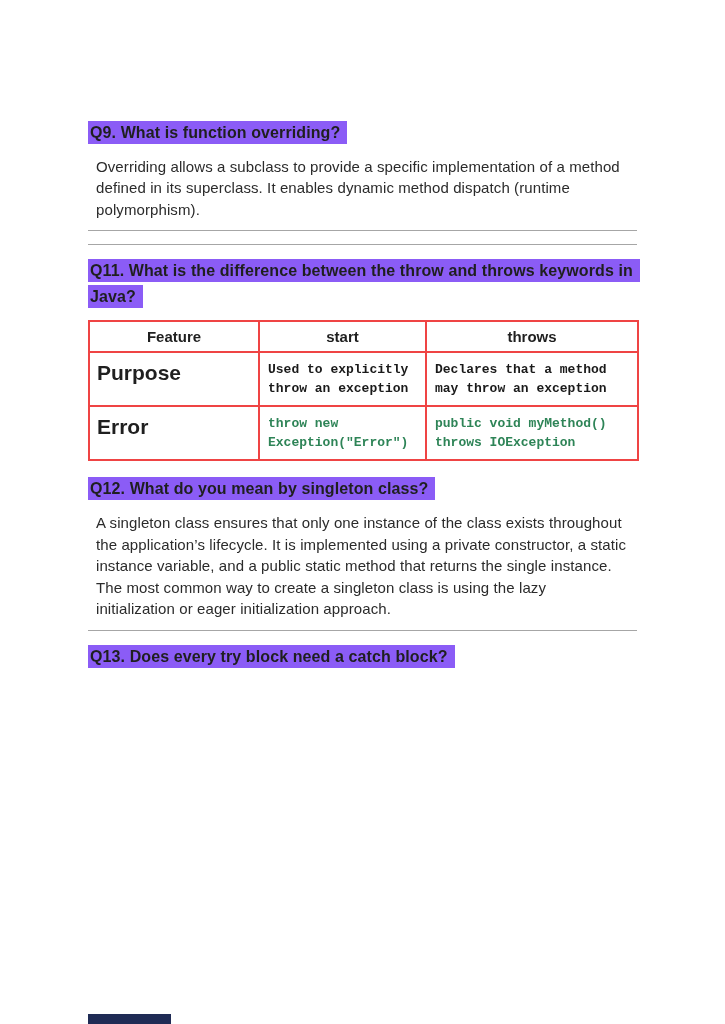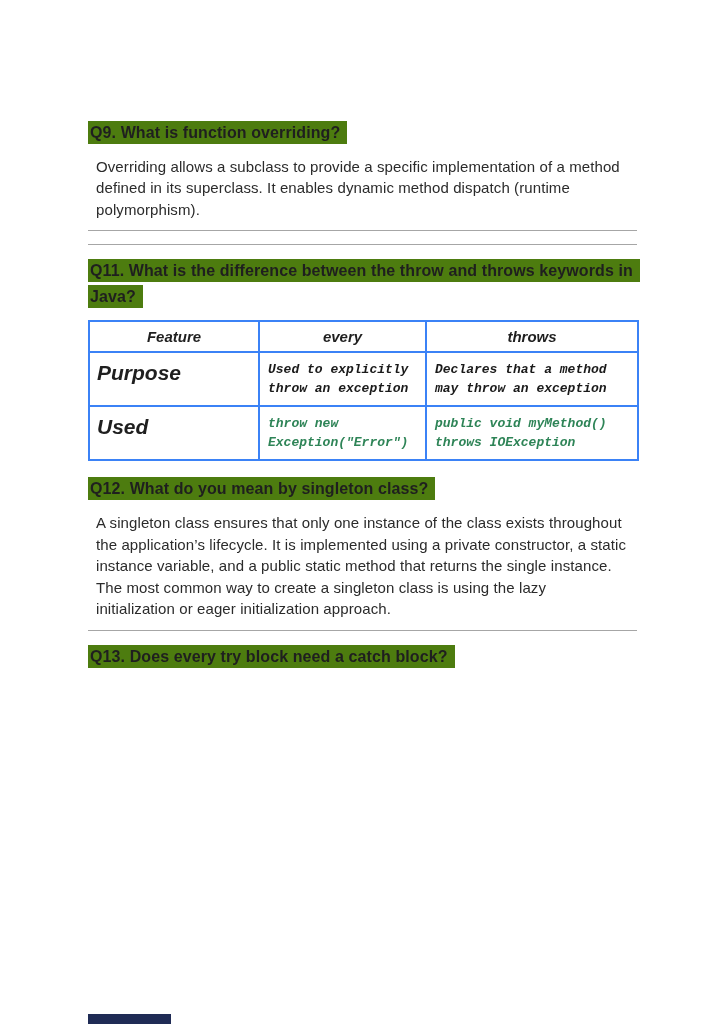--- a/index.html
+++ b/index.html
@@ -21,21 +21,21 @@
   }
   h2.q-title {
     font-size: 16px;
     font-weight: 700;
     line-height: 1.62;
     letter-spacing: 0.1px;
     color: #1f1f1f;
     margin: 0 0 10px 0;
   }
   h2.q-title mark {
-    background: #4d7c0f;
+    background: #8b5cf6;
     color: #1f1f1f;
     padding: 3px 7px 3px 2px;
     -webkit-box-decoration-break: clone;
     box-decoration-break: clone;
   }
   p.body-text {
     font-size: 15px;
     line-height: 21.5px;
     letter-spacing: 0.1px;
     color: #2b2b2b;
@@ -48,24 +48,23 @@
     width: 100%;
   }
   table.cmp-table {
     border-collapse: collapse;
     table-layout: fixed;
     width: 549px;
     margin: 7px 0 15px 0;
   }
   table.cmp-table th,
   table.cmp-table td {
-    border: 2px solid #3b82f6;
+    border: 2px solid #ef4444;
     vertical-align: top;
     text-align: left;
-    font-style: italic;
   }
   table.cmp-table th {
     font-family: "Liberation Sans", sans-serif;
     font-size: 15px;
     font-weight: 700;
     color: #1f1f1f;
     text-align: center;
     padding: 6px 6px;
   }
   td.feature-cell {
@@ -113,32 +112,32 @@
 
     <table class="cmp-table">
       <colgroup>
         <col style="width:170px">
         <col style="width:167px">
         <col style="width:212px">
       </colgroup>
       <thead>
         <tr>
           <th>Feature</th>
-          <th>every</th>
+          <th>start</th>
           <th>throws</th>
         </tr>
       </thead>
       <tbody>
         <tr>
           <td class="feature-cell">Purpose</td>
           <td class="mono-cell">Used to explicitly throw an exception</td>
           <td class="mono-cell">Declares that a method may throw an exception</td>
         </tr>
         <tr class="code-row">
-          <td class="feature-cell">Used</td>
+          <td class="feature-cell">Error</td>
           <td class="mono-cell">throw new Exception("Error")</td>
           <td class="mono-cell">public void myMethod() throws IOException</td>
         </tr>
       </tbody>
     </table>
   </section>
 
   <section>
     <h2 class="q-title"><mark>Q12. What do you mean by singleton class?</mark></h2>
     <p class="body-text">A singleton class ensures that only one instance of the class exists throughout the application’s lifecycle. It is implemented using a private constructor, a static instance variable, and a public static method that returns the single instance. The most common way to create a singleton class is using the lazy initialization or eager initialization approach.</p>

